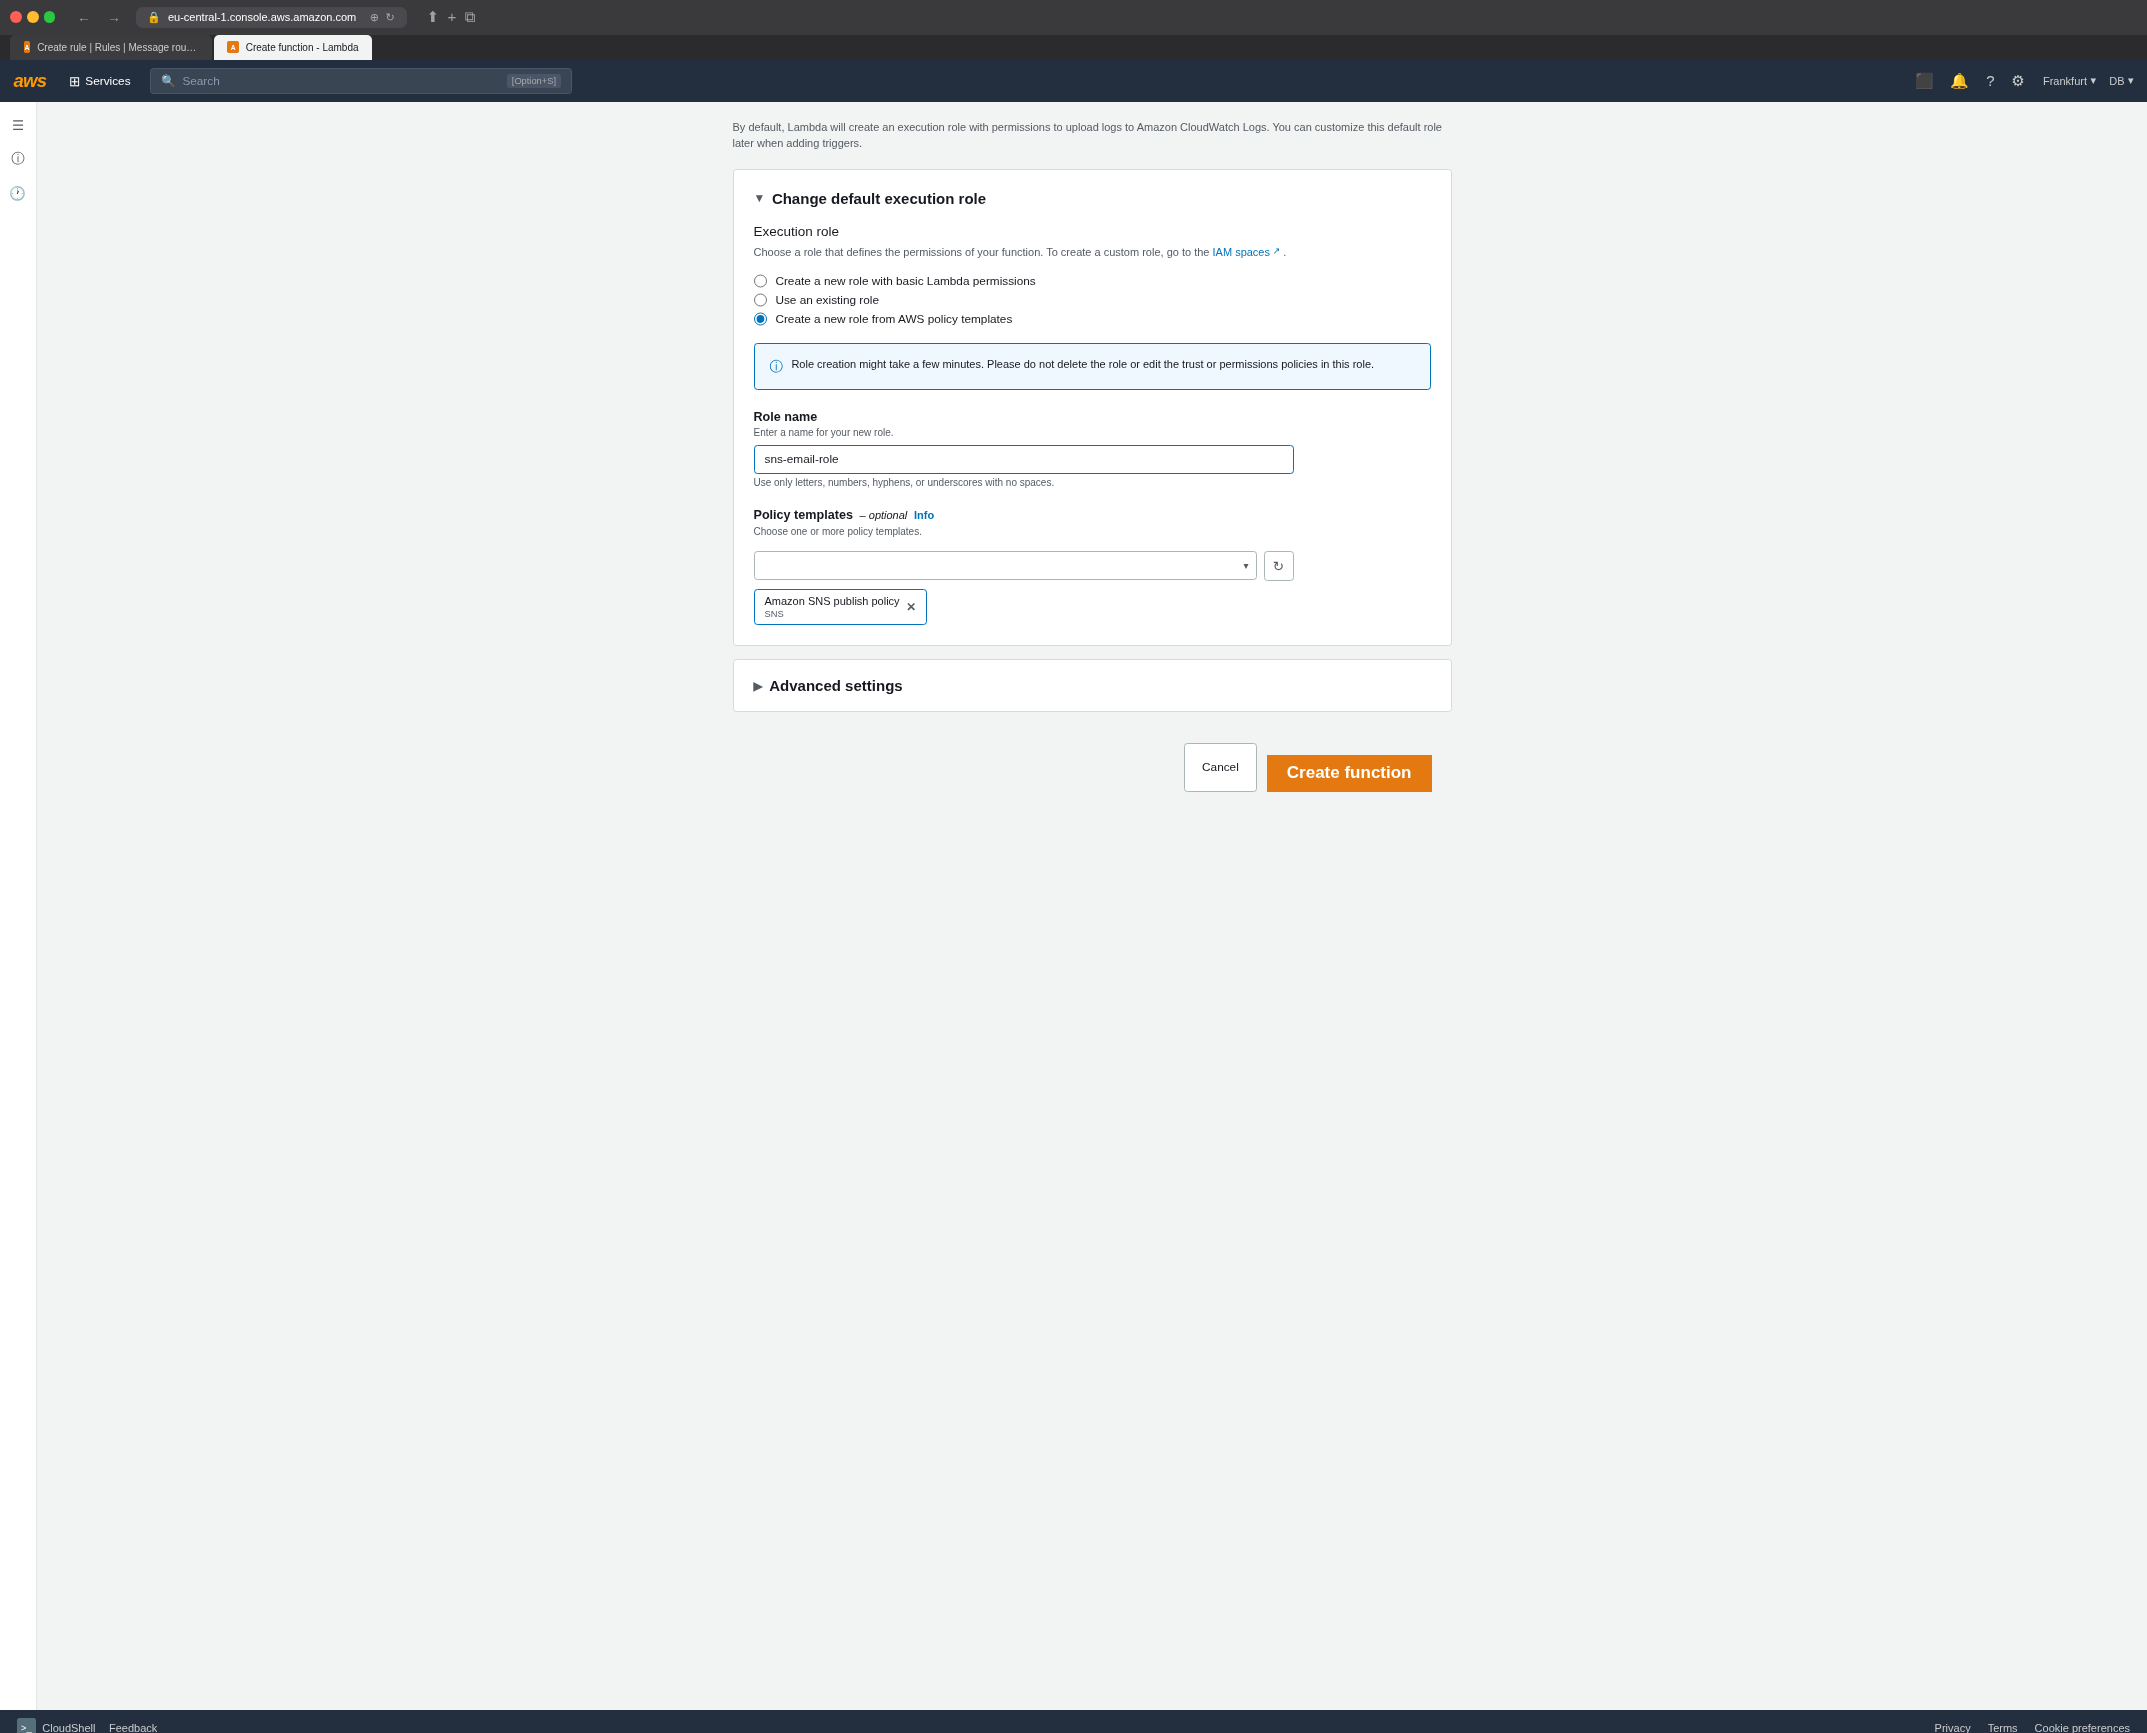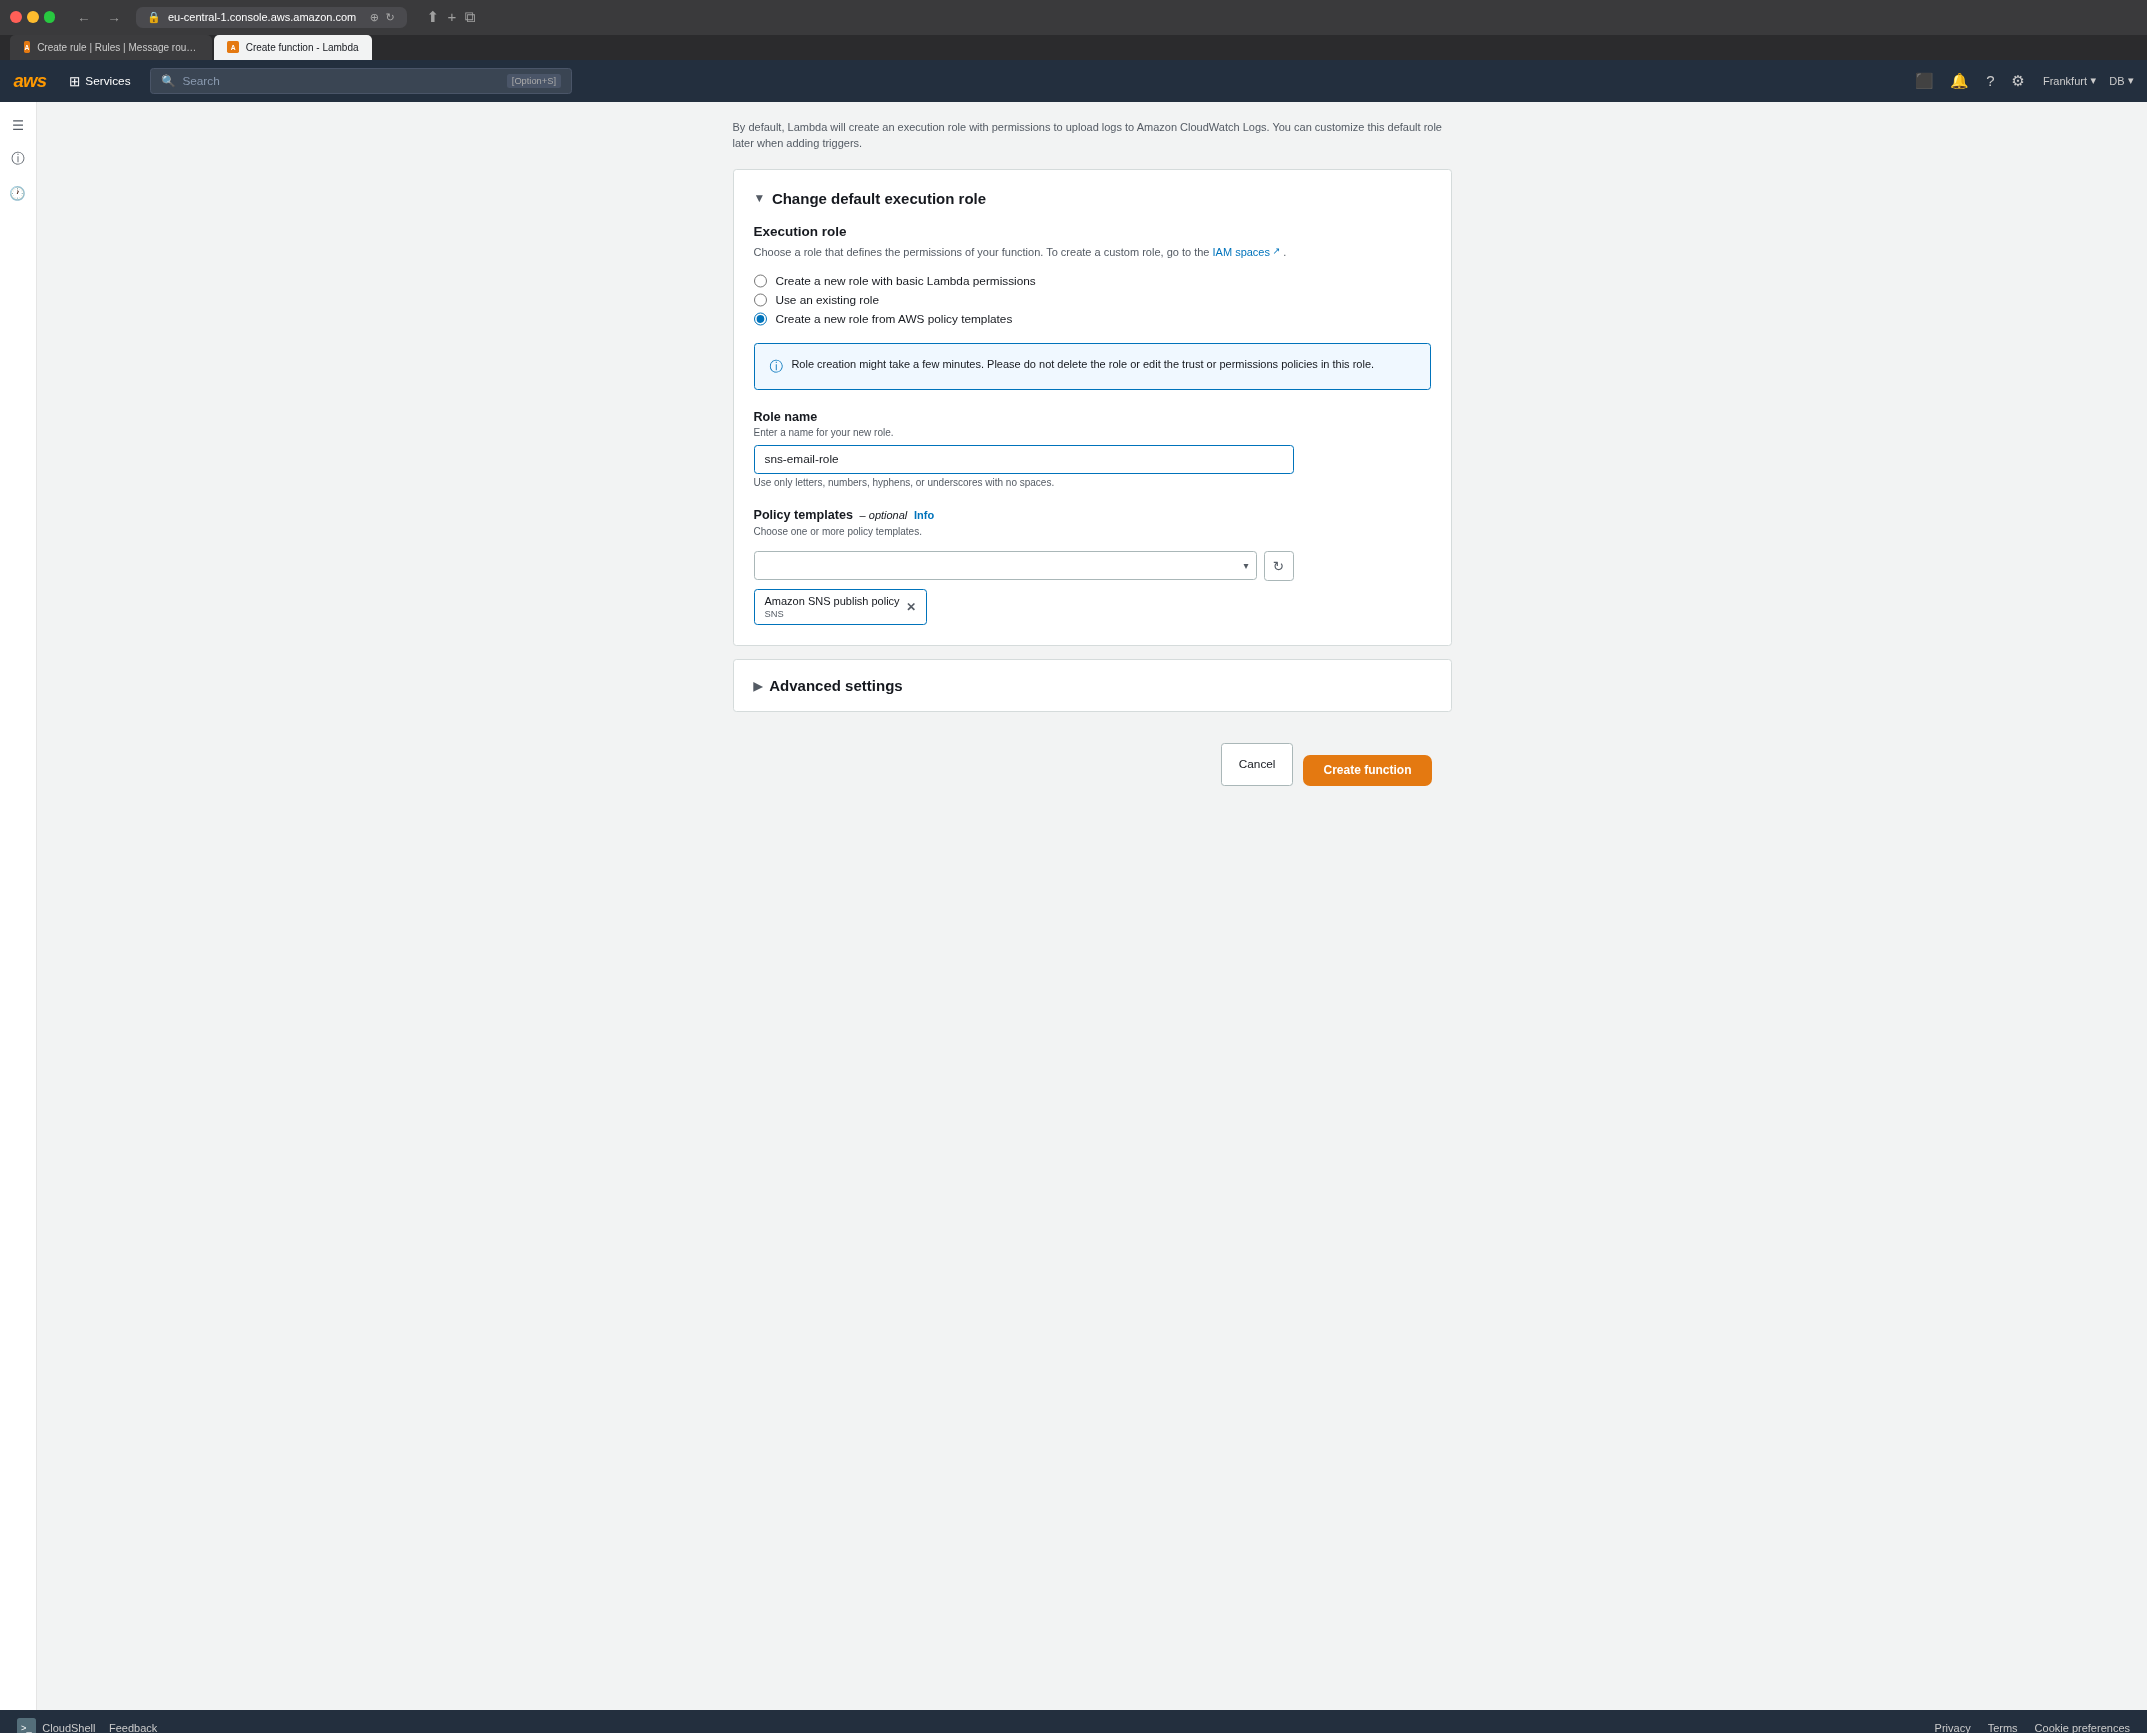--- a/index.html
+++ b/index.html
@@ -210,21 +210,21 @@
       font-size: 15px;
       font-weight: 700;
       color: #16191f;
       margin-bottom: 17px;
     }
     .section-header .arrow { color: #545b64; font-size: 11.8px; }
 
     
     .subsection-title {
       font-size: 13.5px;
-      font-weight: 700;
+      font-weight: 400;
       margin-bottom: 5px;
       color: #16191f;
     }
     .subsection-desc {
       font-size: 11px;
       color: #545b64;
       margin-bottom: 13.5px;
       line-height: 1.5;
     }
     .iam-link {
@@ -404,23 +404,23 @@
       border: 0.8px solid #aab7b8;
       border-radius: 3.4px;
       padding: 8.4px 17px;
       font-size: 11.8px;
       cursor: pointer;
       color: #16191f;
     }
     .btn-primary {
       background: #e47911;
       border: none;
-      border-radius: 7px;
+      border-radius: 0;
       padding: 8.4px 20px;
-      font-size: 12px;
+      font-size: 17px;
       font-weight: 700;
       color: white;
       cursor: pointer;
       margin-top: 12px;
     }
 
     
     .bottom-bar {
       background: #232f3e;
       display: flex;

